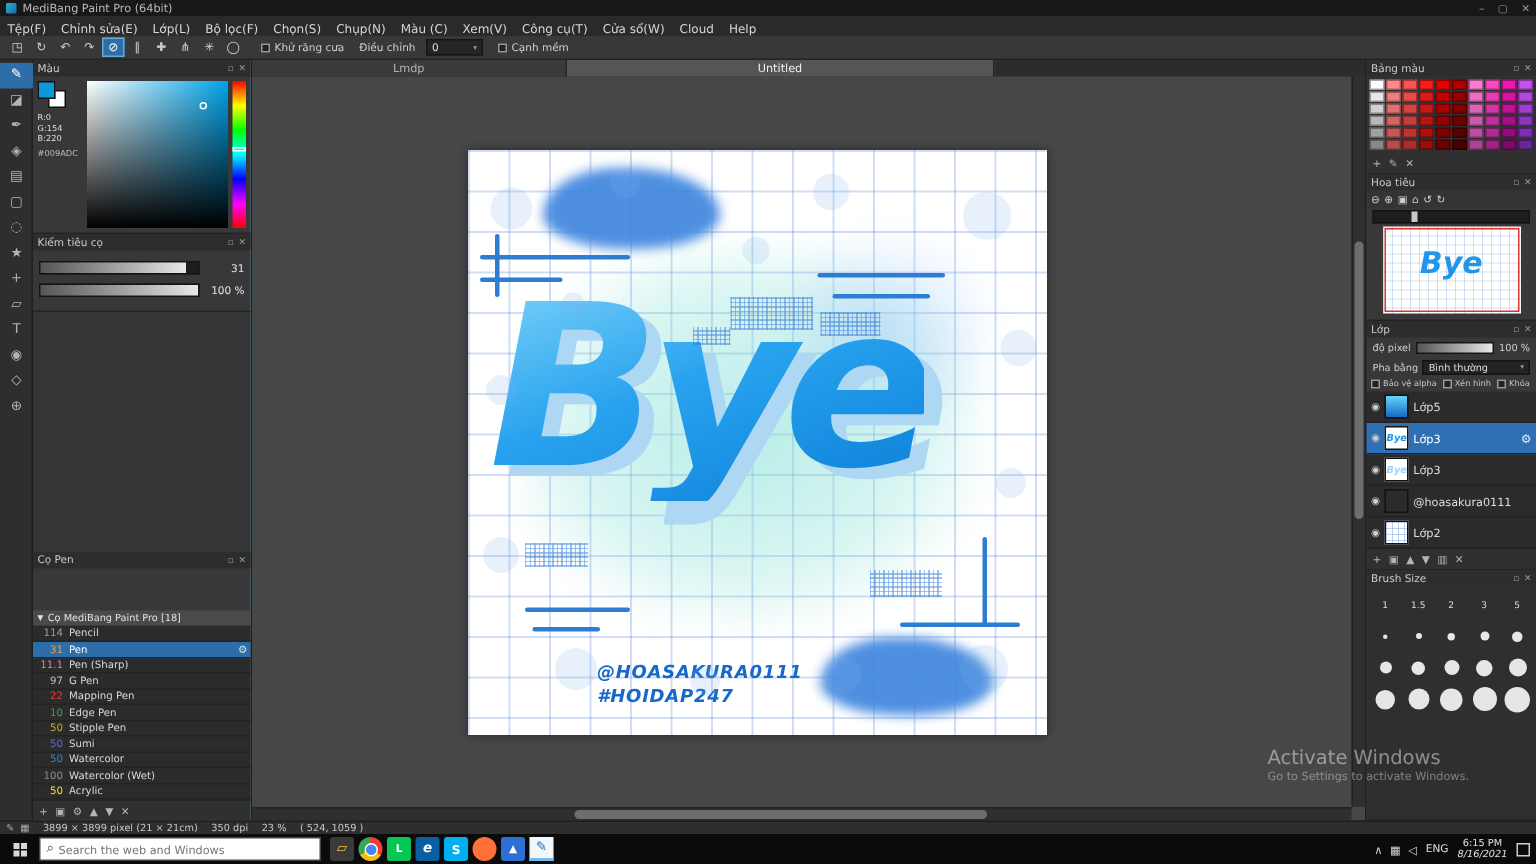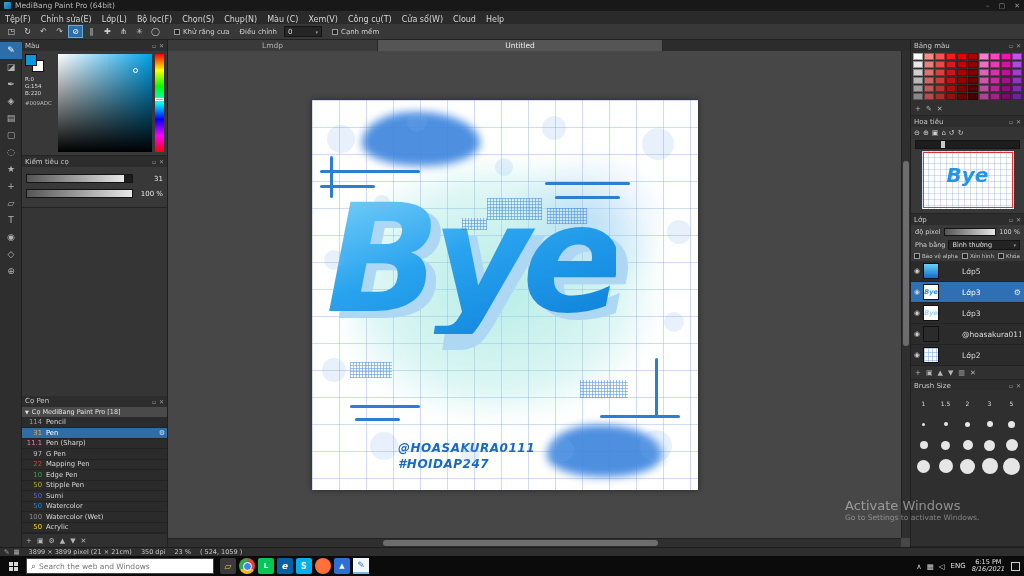--- a/index.html
+++ b/index.html
@@ -55,21 +55,21 @@
 
   
   .ctl-body{padding:4px 4px 6px;}
   .ctl-row{display:flex;align-items:center;gap:4px;height:15px;}
   .groove{position:relative;flex:1;height:9px;background:#1d1d1d;border:1px solid #141414;}
   .gfill{position:absolute;left:0;top:0;bottom:0;background:linear-gradient(to right,#555,#e8e8e8);}
   .gval{width:26px;text-align:right;font-size:7px;color:#e5e5e5;}
 
   
   .blist{display:flex;flex-direction:column;}
-  .bgroup{display:flex;align-items:center;gap:3px;height:11px;background:#4a4a4a;font-size:6.5px;color:#e2e2e2;padding:0 3px;border-bottom:1px solid #2a2a2a;}
+  .bgroup{display:flex;align-items:center;gap:3px;height:11px;background:#4a4a4a;font-size:6.5px;color:#e2e2e2;padding:0 3px;border-bottom:1px solid #2a2a2a;margin-top:28px;}
   .brush-items{background:#2b2b2b;}
   .brow{display:flex;align-items:center;height:10.5px;font-size:6.8px;color:#d8d8d8;padding:0 2px;border-bottom:1px solid #232323;}
   .brow .bsize{width:18px;text-align:right;margin-right:4px;}
   .brow .bname{flex:1;white-space:nowrap;overflow:hidden;}
   .brow.sel{background:#2d6da8;color:#fff;}
   .brow .bgear{font-size:7px;color:#cde2f5;}
   .footer-icons{display:flex;align-items:center;gap:5px;height:13px;padding:0 4px;background:#303030;font-size:7px;color:#b5b5b5;}
   .spacer{flex:1;background:#353535;}
 
   
@@ -129,21 +129,21 @@
   .layer-list{background:#2b2b2b;}
   .lrow{display:flex;align-items:center;gap:3px;height:21px;padding:0 3px;border-bottom:1px solid #222;font-size:7.5px;color:#ddd;}
   .lrow.sel{background:#2f6fb4;color:#fff;}
   .leye{font-size:7px;color:#cfcfcf;}
   .lthumb{width:16px;height:16px;border:1px solid #111;background:#fff;display:flex;align-items:center;justify-content:center;font-size:6.5px;font-weight:bold;font-style:italic;overflow:hidden;}
   .t-gradient{background:linear-gradient(180deg,#66d4f7,#1669c9);}
   .t-bye{color:#2196e8;}
   .t-bye2{color:#9fd1f5;}
   .t-dark{background:#2b2b2b;}
   .t-grid{background-image:linear-gradient(rgba(110,150,220,.45) 1px,transparent 1px),linear-gradient(90deg,rgba(110,150,220,.45) 1px,transparent 1px);background-size:4px 4px;}
-  .lname{flex:1;white-space:nowrap;overflow:hidden;margin-left:20px;}
+  .lname{flex:1;white-space:nowrap;overflow:hidden;}
   .lgear{font-size:8px;color:#dcebf8;}
   .bs-grid{display:grid;grid-template-columns:repeat(5,1fr);background:#2f2f2f;padding:2px;gap:1px;flex:1;align-content:start;}
   .bscell{height:20px;display:flex;align-items:center;justify-content:center;font-size:6px;color:#ddd;}
   .bscell .dot{background:#e6e6e6;border-radius:50%;display:block;}
 
   
   .statusbar{position:absolute;left:0;right:0;bottom:20px;height:9px;background:#2e2e2e;border-top:1px solid #1d1d1d;display:flex;align-items:center;gap:9px;padding:0 4px;font-size:6.5px;color:#c8c8c8;white-space:nowrap;overflow:hidden;}
   .sb-ic{font-size:6.5px;color:#a9a9a9;}
 
   

